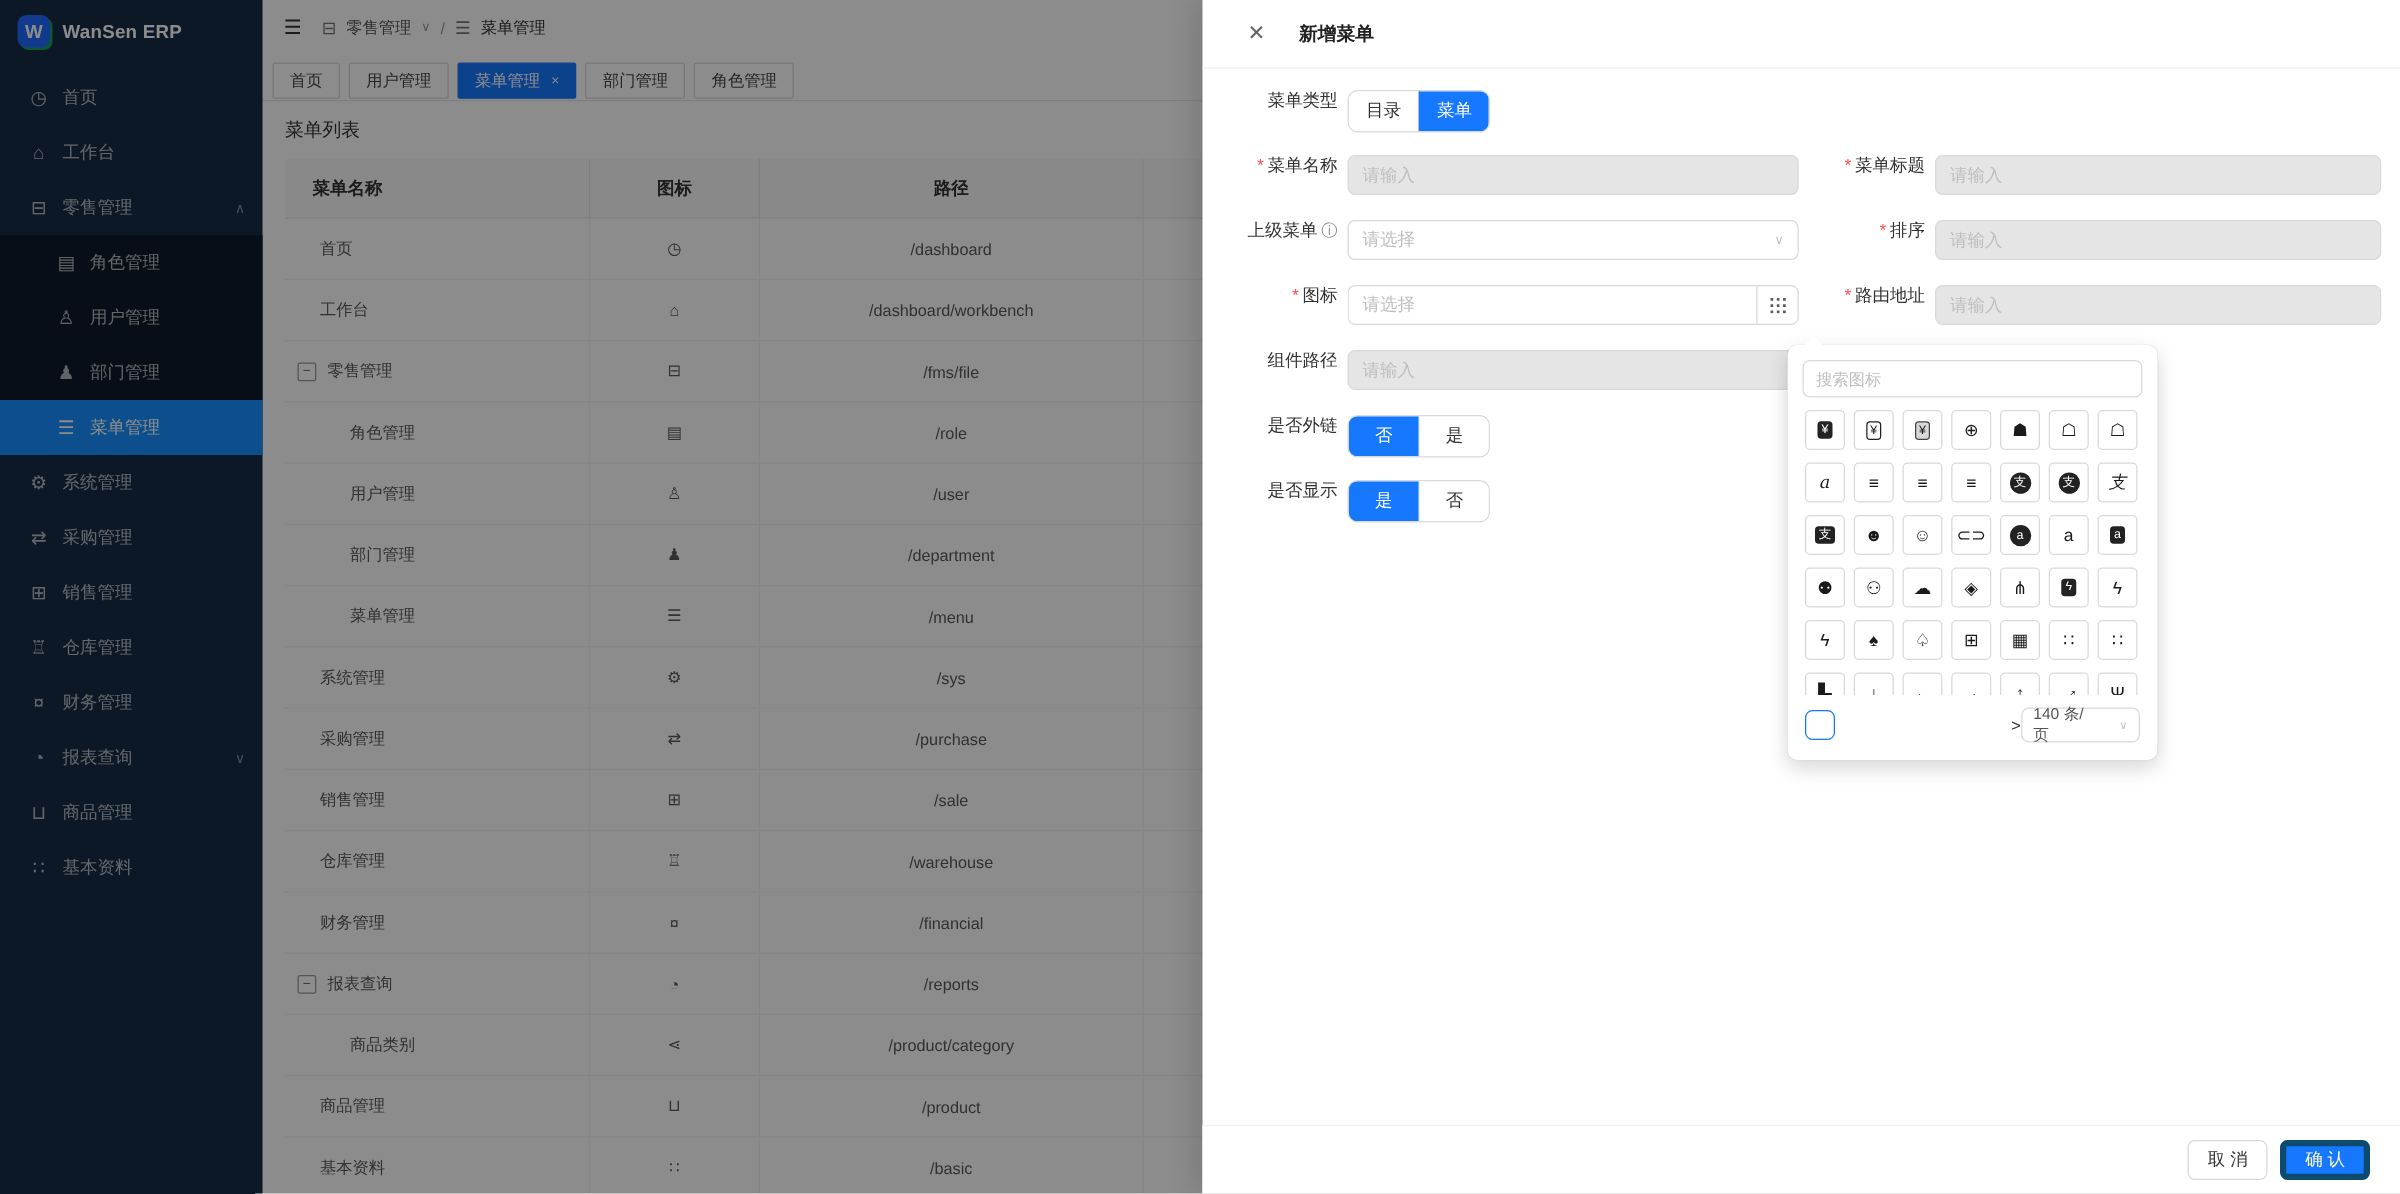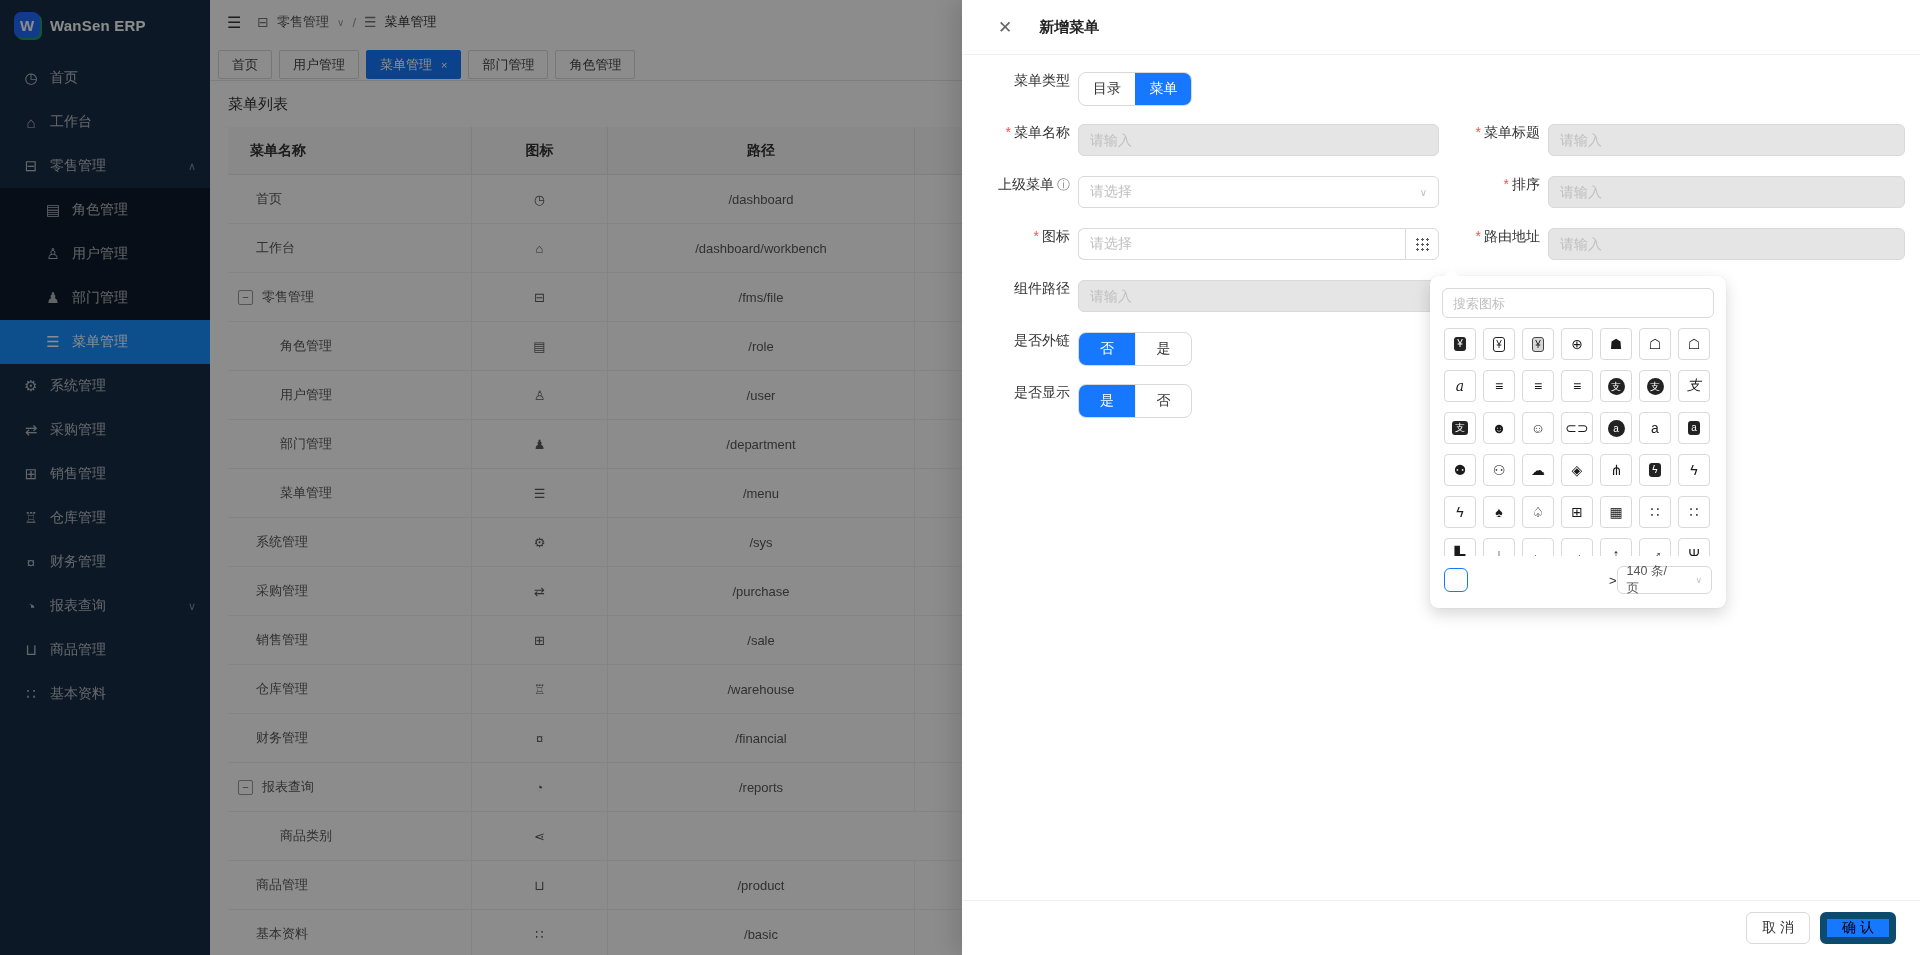--- a/index.html
+++ b/index.html
@@ -97,21 +97,21 @@
   .pg{min-width:24px;height:24px;display:flex;align-items:center;justify-content:center;font-size:13px;color:#333;cursor:pointer}
   .pg.cur{border:1px solid #1677ff;border-radius:6px;color:#1677ff;font-weight:bold}
   .pg.dots{color:#bbb;font-size:11px;letter-spacing:1px}
   .pg-next{margin-left:9px;font-size:13px;color:#333;cursor:pointer}
   .pg-select{margin-left:auto;height:28px;border:1px solid #d9d9d9;border-radius:6px;display:flex;align-items:center;gap:22px;padding:0 9px;font-size:12.5px;color:#555;cursor:pointer}
   .pg-sel-chev{font-size:9px;color:#bfbfbf}
 
   .d-foot{position:absolute;left:0;right:0;bottom:0;height:55px;border-top:1px solid #f0f0f0;display:flex;align-items:center;justify-content:flex-end;gap:10px;padding-right:24px;background:#fff}
   .btn{height:32px;padding:0 15px;border-radius:6px;font-size:14px;display:flex;align-items:center;cursor:pointer}
   .btn-cancel{border:1px solid #d9d9d9;background:#fff;color:#333}
-  .btn-primary{background:#1677ff;border:7px solid #0c4a6e;color:#000000}
+  .btn-primary{background:#1677ff;border:5px solid #0c4a6e;color:#fef9c3}
 </style>
 </head>
 <body>
 
 <div class="app">
 
   <div class="sidebar">
     <div class="logo">
       <div class="logo-badge">W</div>
       <div class="logo-text">WanSen ERP</div>
@@ -355,20 +355,21 @@
     <div class="c-icon cell-icon">◔</div>
     <div class="c-path cell-path">/reports</div>
     <div class="c-x"></div>
   </div>
             <div class="tr">
     <div class="c-name cell-name lv1">
 
       <span>商品类别</span>
     </div>
     <div class="c-icon cell-icon">⋖</div>
+    <div class="c-path cell-path">/product/category</div>
     <div class="c-x"></div>
   </div>
             <div class="tr">
     <div class="c-name cell-name lv0">
 
       <span>商品管理</span>
     </div>
     <div class="c-icon cell-icon">⊔</div>
     <div class="c-path cell-path">/product</div>
     <div class="c-x"></div>

